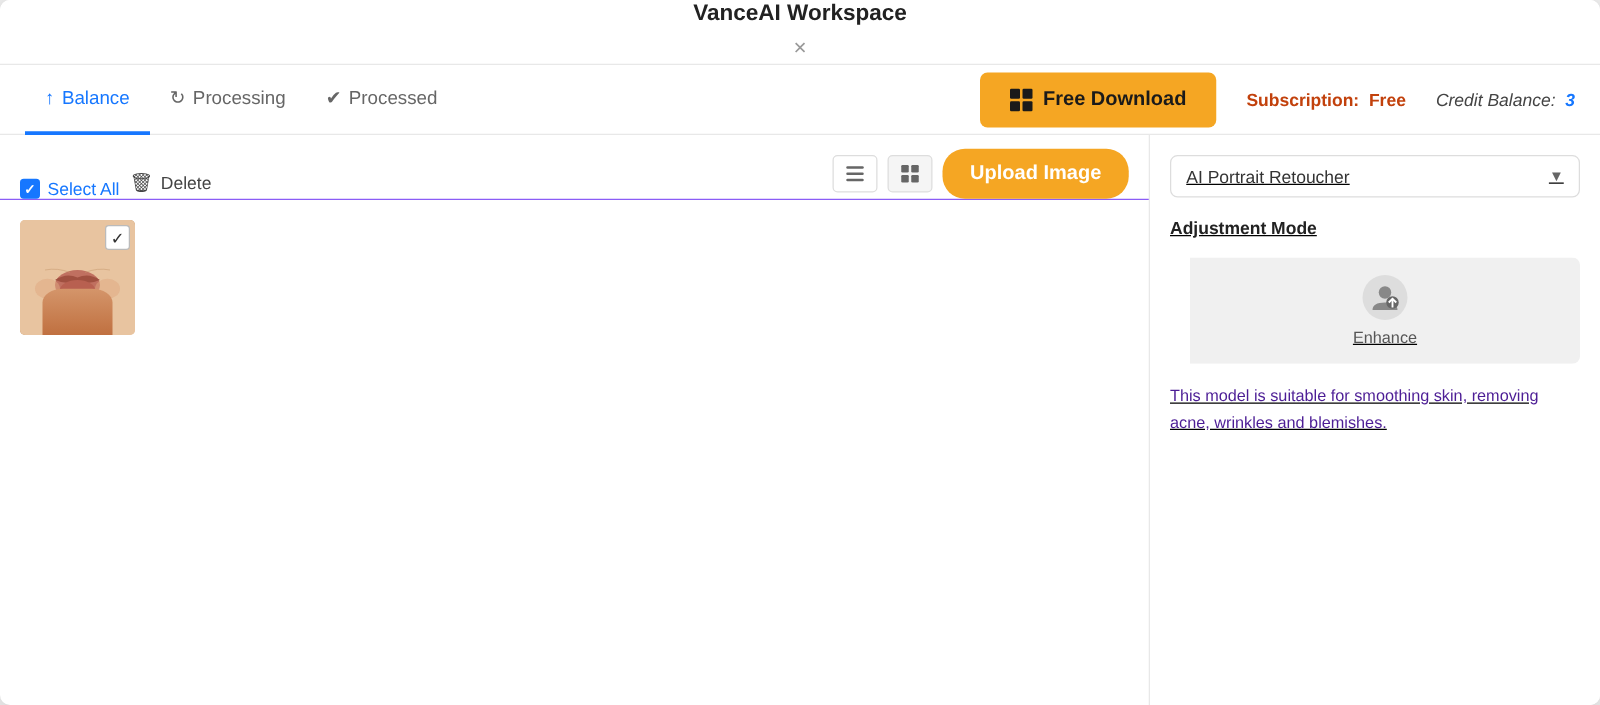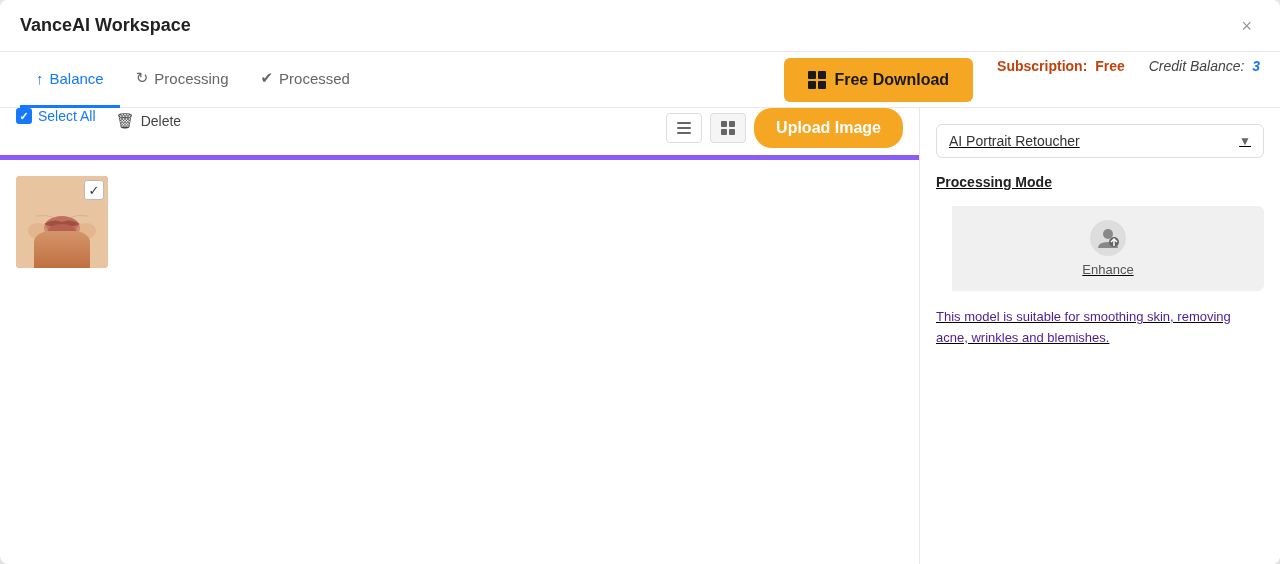--- a/index.html
+++ b/index.html
@@ -23,20 +23,21 @@
       position: relative;
     }
     .title-bar {
       display: flex;
       align-items: center;
       justify-content: space-between;
       padding: 0 20px;
       height: 52px;
       border-bottom: 1px solid #e8e8e8;
       background: #fff;
+      flex-direction: column;
     }
     .title-bar-title {
       font-size: 18px;
       font-weight: 600;
       color: #222;
     }
     .close-btn {
       cursor: pointer;
       color: #999;
       font-size: 18px;
@@ -72,21 +73,21 @@
       border-bottom: 3px solid transparent;
       white-space: nowrap;
     }
     .tab.active {
       color: #1677ff;
       border-bottom: 3px solid #1677ff;
     }
     .tab-icon { font-size: 15px; }
     .top-bar-actions {
       display: flex;
-      align-items: flex-start;
+      align-items: center;
       gap: 24px;
       margin-left: auto;
     }
     .free-download-btn {
       display: flex;
       align-items: center;
       gap: 8px;
       background: #f5a623;
       color: #1a1a1a;
       font-size: 16px;
@@ -129,25 +130,24 @@
       overflow: hidden;
     }
     .content-area {
       flex: 1;
       display: flex;
       flex-direction: column;
       border-right: 1px solid #e8e8e8;
     }
     .toolbar {
       display: flex;
-      align-items: flex-start;
+      align-items: flex-end;
       padding: 0 16px;
       height: 52px;
-      border-bottom: 5px solid #8b5cf6;
-      gap: 12px;
+      border-bottom: 1px solid #8b5cf6;
     }
     .select-all-container {
       display: flex;
       align-items: center;
       gap: 6px;
       cursor: pointer;
     }
     .checkbox-blue {
       width: 16px;
       height: 16px;
@@ -459,21 +459,21 @@
     </div>
 
     <div class="right-panel">
 
       <div class="ai-tool-select">
         <span>AI Portrait Retoucher</span>
         <span class="select-arrow">▼</span>
       </div>
 
       <div>
-        <div class="adjustment-mode-label">Processing Mode</div>
+        <div class="adjustment-mode-label">Adjustment Mode</div>
       </div>
 
       <div class="mode-buttons">
 
 
         <button class="mode-btn inactive">
           <div class="mode-icon">
             <svg width="28" height="28" viewBox="0 0 28 28" xmlns="http://www.w3.org/2000/svg">
               <circle cx="14" cy="10" r="5" fill="#888"></circle>
               <path d="M4 24 Q4 18 14 18 Q24 18 24 24" fill="#888"></path>

